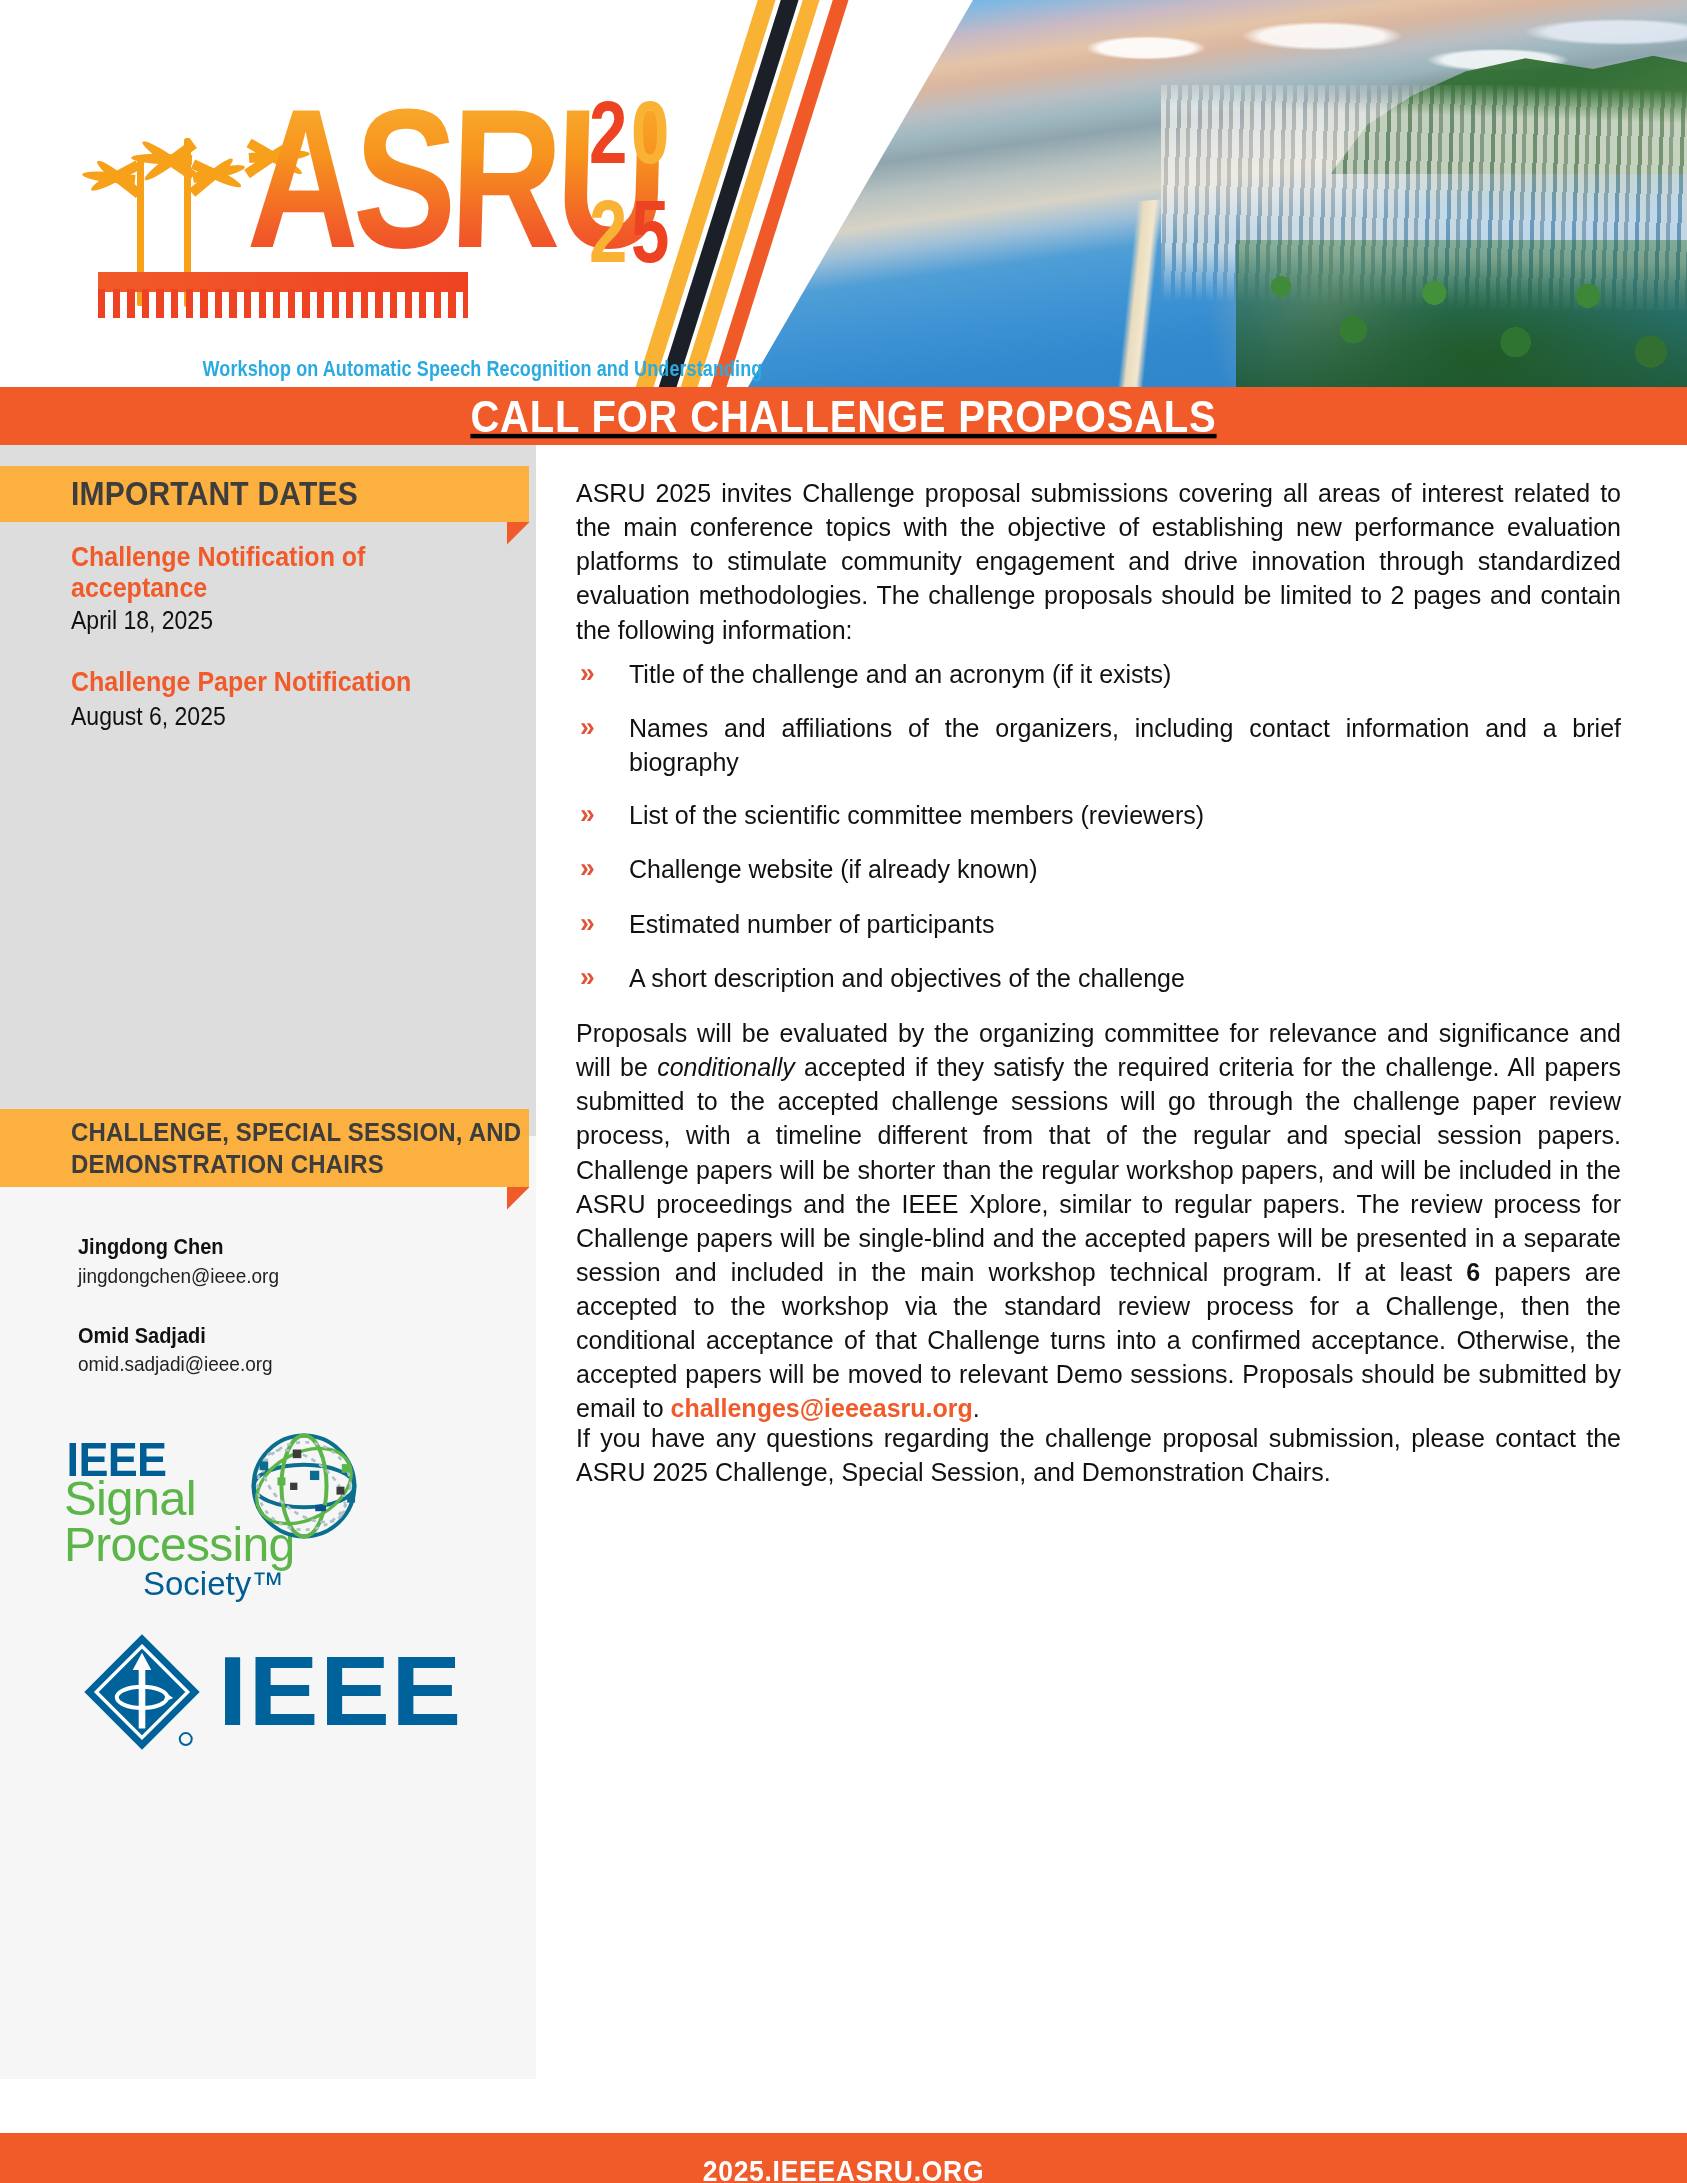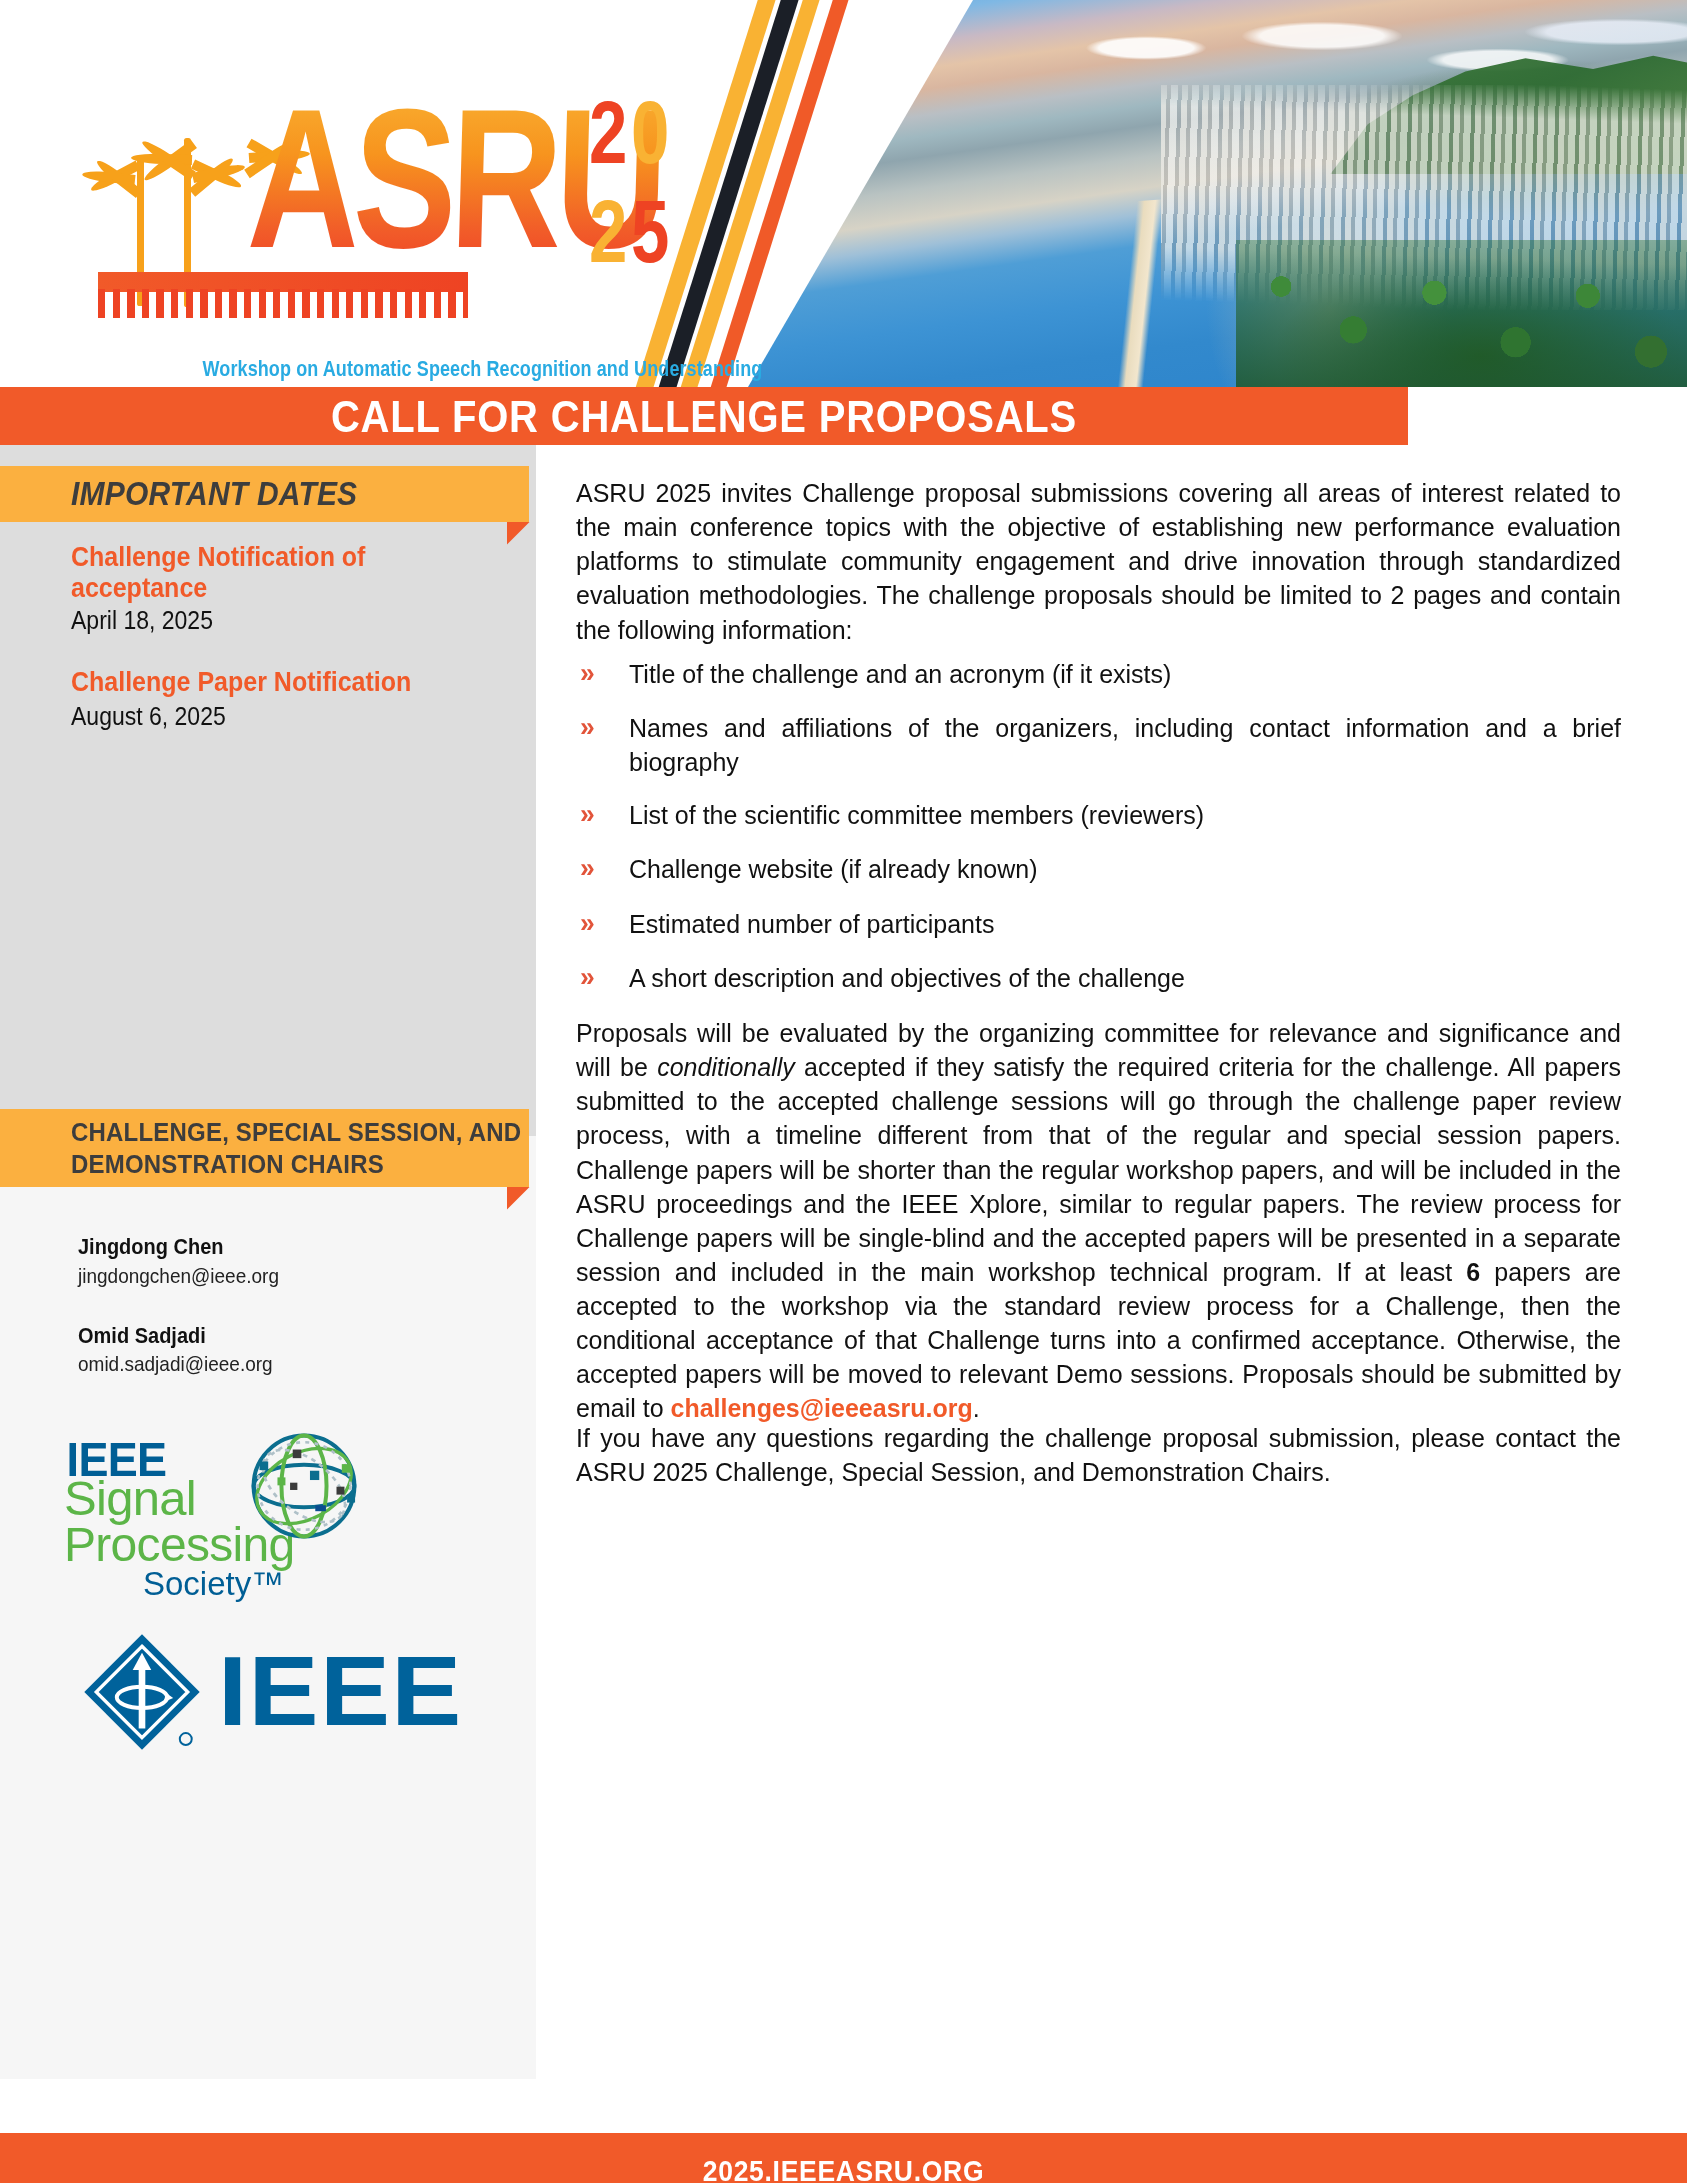--- a/index.html
+++ b/index.html
@@ -78,23 +78,23 @@
   }
 
   .stripe{position:absolute;top:-172px;height:761px;transform:rotate(17.5deg);transform-origin:top left;}
   .stripe-a{left:812px;width:17px;background:#F9B233;}
   .stripe-b{left:835px;width:17px;background:#1B1F27;}
   .stripe-c{left:857px;width:16px;background:#F9B233;}
   .stripe-d{left:887px;width:14.6px;background:#F05A28;}
 
   
   .titlebar{
-    position:absolute;left:0;top:387px;width:1408px;height:58px;
+    position:absolute;left:0;top:387px;width:1687px;height:58px;
     background:#F15A29;
-    display:flex;align-items:center;justify-content:center;
+    display:flex;align-items:center;justify-content:center;text-decoration:underline;
   }
   .titlebar h1{
     margin:0;color:#ffffff;font-size:40px;font-weight:bold;
     letter-spacing:0.8px;font-family:"Liberation Sans", sans-serif;
     transform:scaleY(1.12);
   }
 
   
   .logo{position:absolute;left:86px;top:79px;width:609px;height:258px;}
   .logo-word{
@@ -142,21 +142,21 @@
 
   
   .sidebar{position:absolute;left:0;top:445px;width:536px;height:1634px;background:#f6f6f6;}
   .sidebar-grey{position:absolute;left:0;top:0;width:536px;height:691px;background:#dddddd;}
 
   .ribbon{position:absolute;left:0;height:56px;background:#FBB040;display:flex;align-items:center;}
   .ribbon .rb-text{padding-left:71px;color:#3D3D3D;font-weight:bold;letter-spacing:0.2px;}
   .ribbon-fold{position:absolute;width:22.5px;height:22.5px;background:#F15A29;
      clip-path:polygon(0 0, 100% 0, 0 100%);}
 
-  #ribbon-dates{top:21px;width:529px;font-style:italic;}
+  #ribbon-dates{top:21px;width:529px;}
   #ribbon-dates .rb-text{font-size:30px;transform:scaleY(1.12);transform-origin:left center;}
   #fold-dates{left:507px;top:77px;}
 
   #ribbon-chairs{top:664px;width:529px;height:78px;}
   #ribbon-chairs .rb-text{font-size:24px;line-height:1.22;transform:scaleY(1.1);transform-origin:left center;}
   #fold-chairs{left:507px;top:742px;}
 
   .dates-list{position:absolute;left:71px;top:95px;width:437px;}
   .date-item{margin-bottom:33px;}
   .date-title{color:#F15A29;font-size:25px;font-weight:bold;line-height:1.12;transform:scaleY(1.12);transform-origin:left top;margin-bottom:10.6px;}

